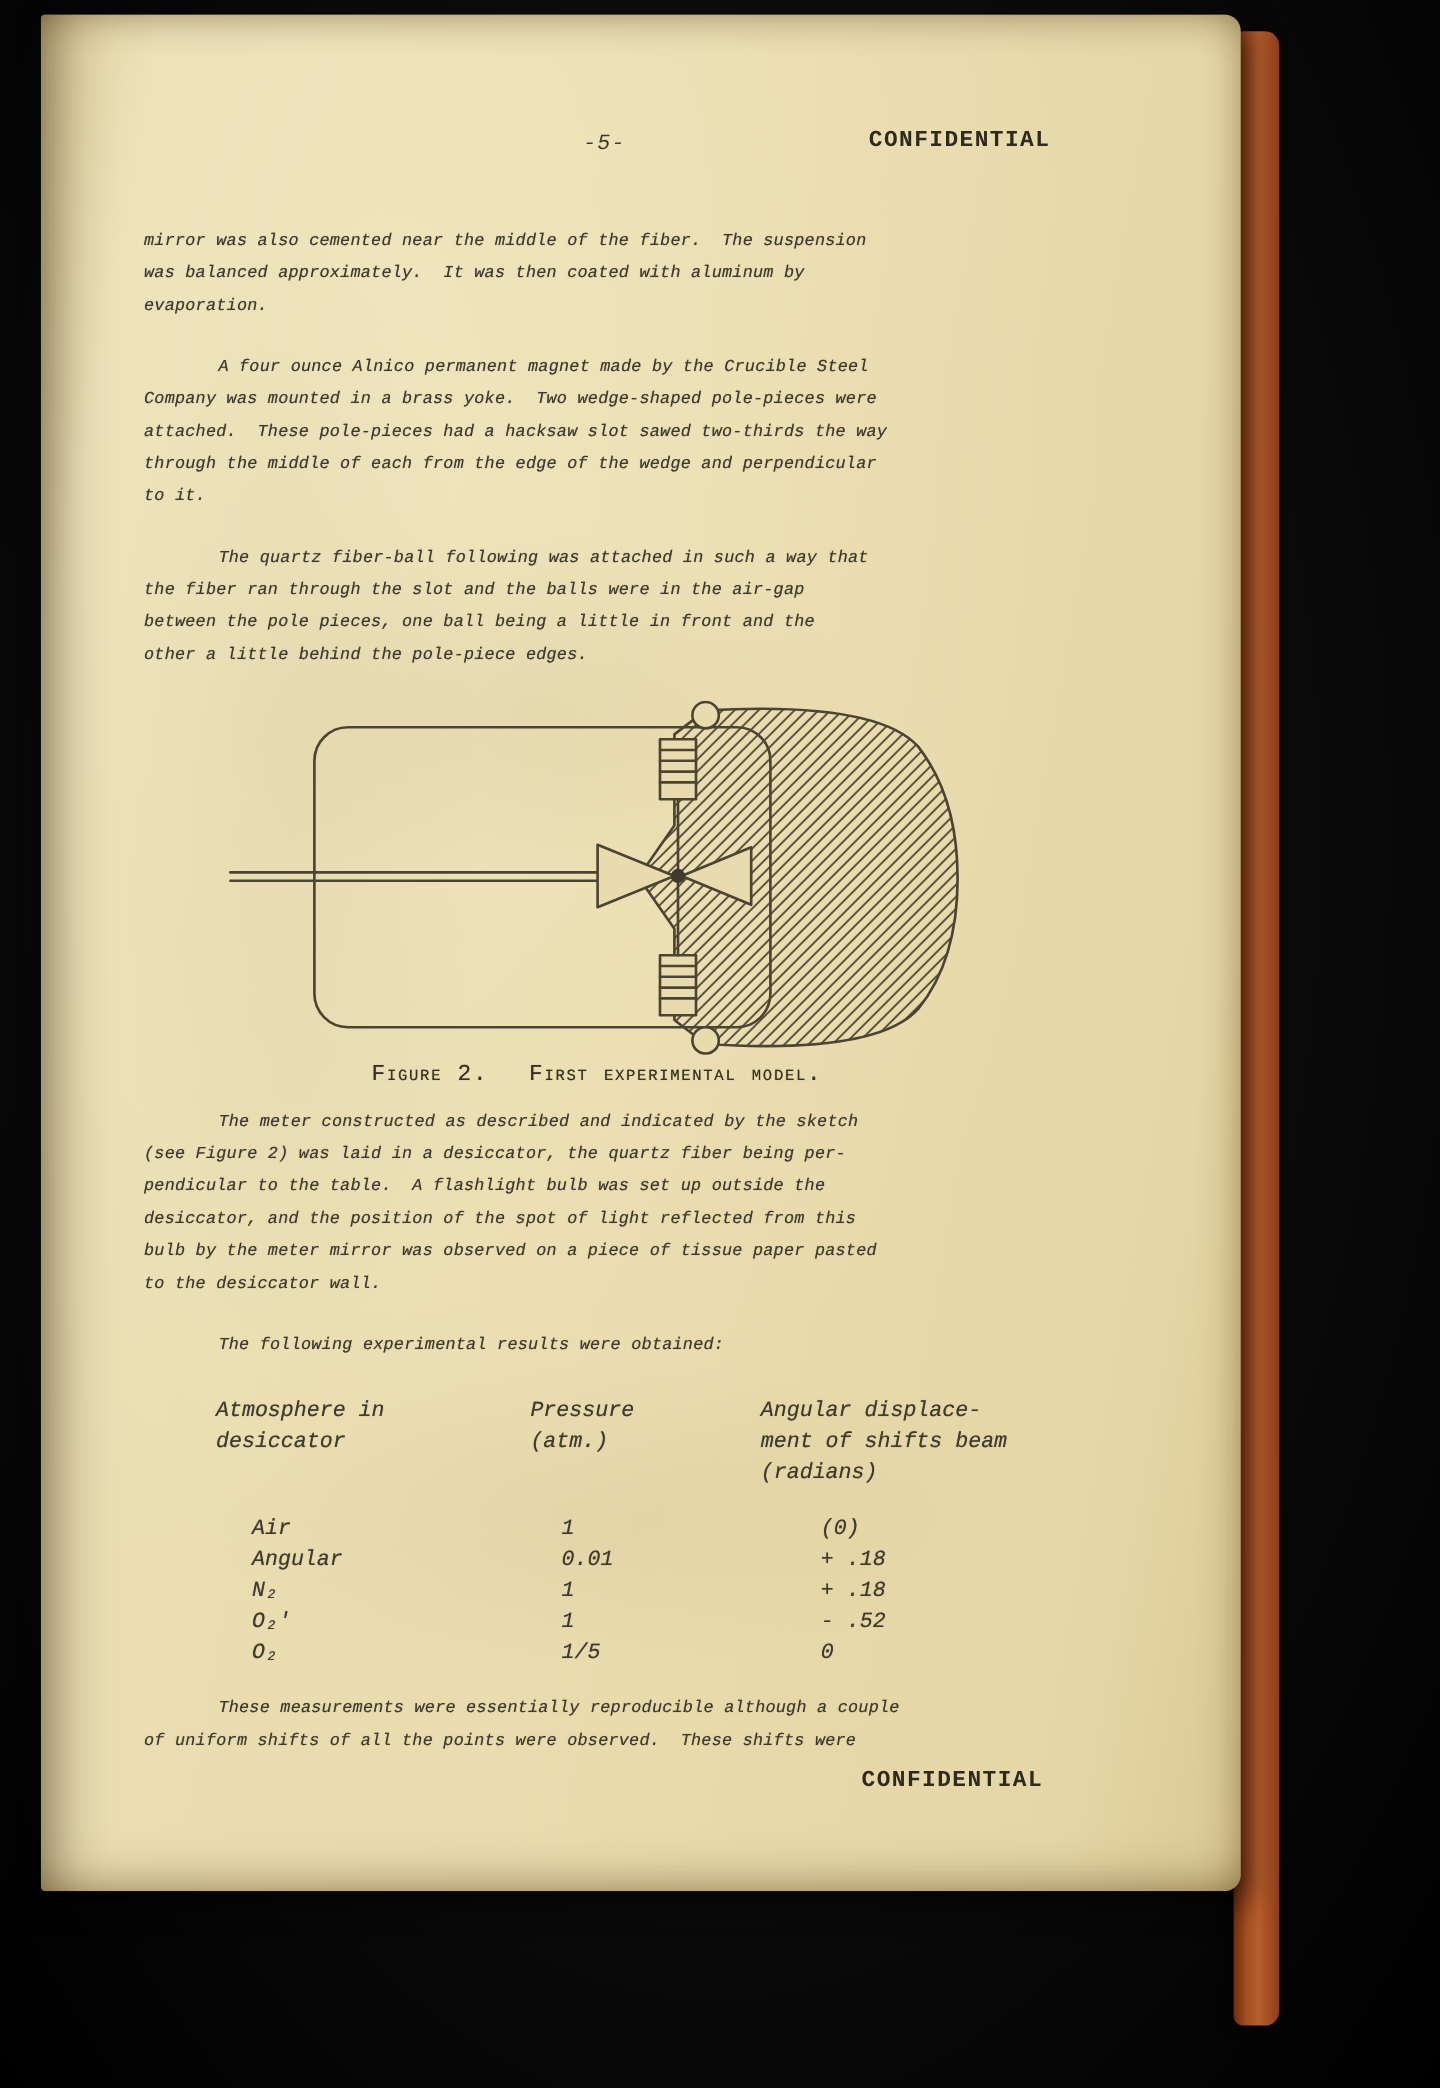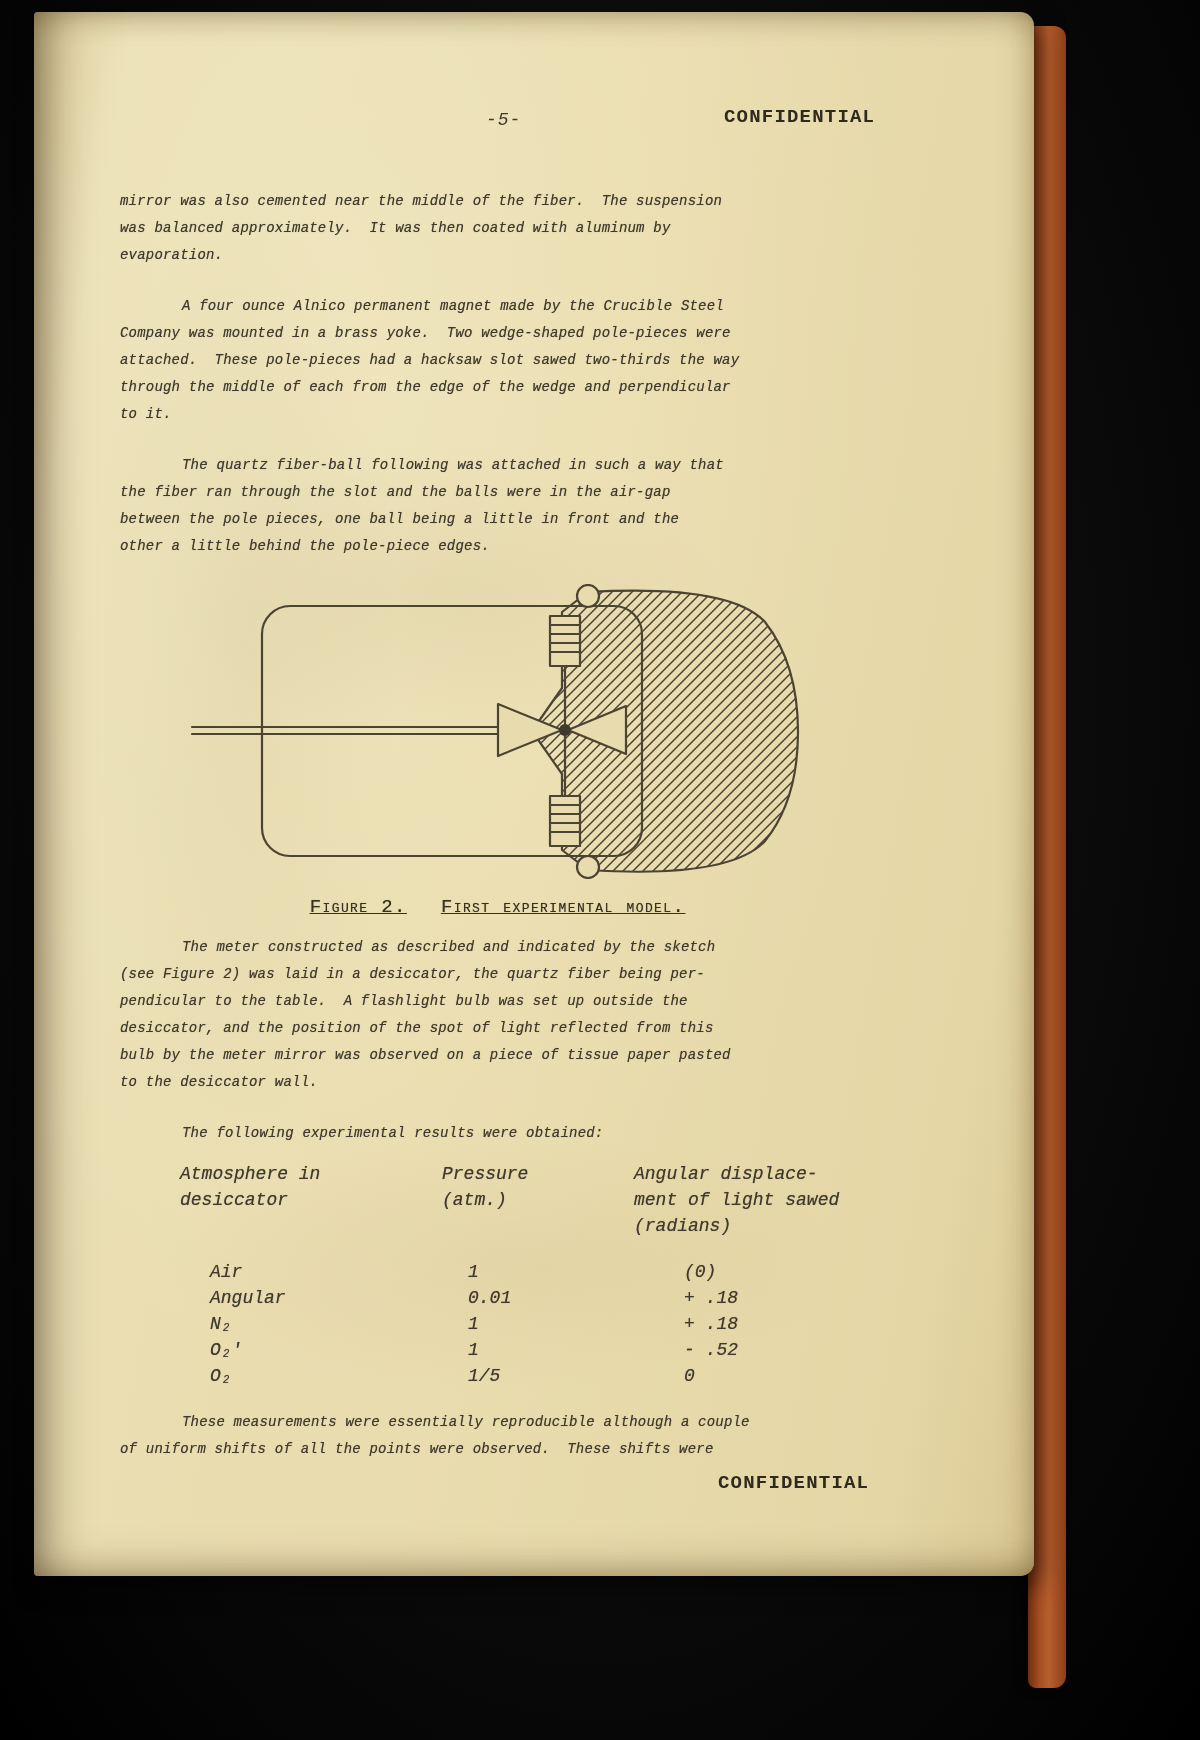--- a/index.html
+++ b/index.html
@@ -45,28 +45,27 @@
   .classif-top { position:absolute; left:690px; top:94px; }
   .classif-bottom { position:absolute; left:684px; top:1460px; }
 
   .content { position:absolute; left:86px; top:176px; width:846px; }
   .para {
     font-style:italic; font-size:14px; line-height:27px; letter-spacing:.2px;
     white-space:pre-wrap; margin:0 0 24px 0;
     text-shadow:0 0 .7px rgba(63,58,45,.65);
   }
   .indent { text-indent:62px; }
-  .lead-in { margin-bottom:14px; }
+  .lead-in { margin-bottom:28px; }
 
   figure { margin:0 0 16px 70px; width:615px; }
   .fig-caption {
-    margin-top:12px; text-align:center;
+    text-align:center;
     font-variant:small-caps; font-size:19px; letter-spacing:1.4px; color:#37321f;
     text-shadow:0 0 .7px rgba(55,50,31,.6);
-    text-decoration:underline;
   }
   .cap-gap { display:inline-block; width:34px; }
 
   .results-table { margin:0 0 20px 60px; font-style:italic; font-size:18px;
     text-shadow:0 0 .7px rgba(63,58,45,.65); }
   .t-head, .t-row { display:grid; grid-template-columns:262px 192px 320px; }
   .t-head .cell { white-space:pre-wrap; line-height:26px; }
   .t-body { margin-top:20px; }
   .t-row { line-height:26px; }
   .t-row .c1 { padding-left:30px; }
@@ -152,21 +151,21 @@
 to the desiccator wall.</p>
     <p class="para indent lead-in">The following experimental results were obtained:</p>
 
     <div class="results-table">
       <div class="t-head">
         <div class="cell">Atmosphere in
 desiccator</div>
         <div class="cell">Pressure
 (atm.)</div>
         <div class="cell">Angular displace-
-ment of light sawed
+ment of shifts beam
 (radians)</div>
       </div>
       <div class="t-body">
         <div class="t-row">
           <div class="c1">Air</div>
           <div class="c2">1</div>
           <div class="c3">(0)</div>
         </div>
         <div class="t-row">
           <div class="c1">Angular</div>

